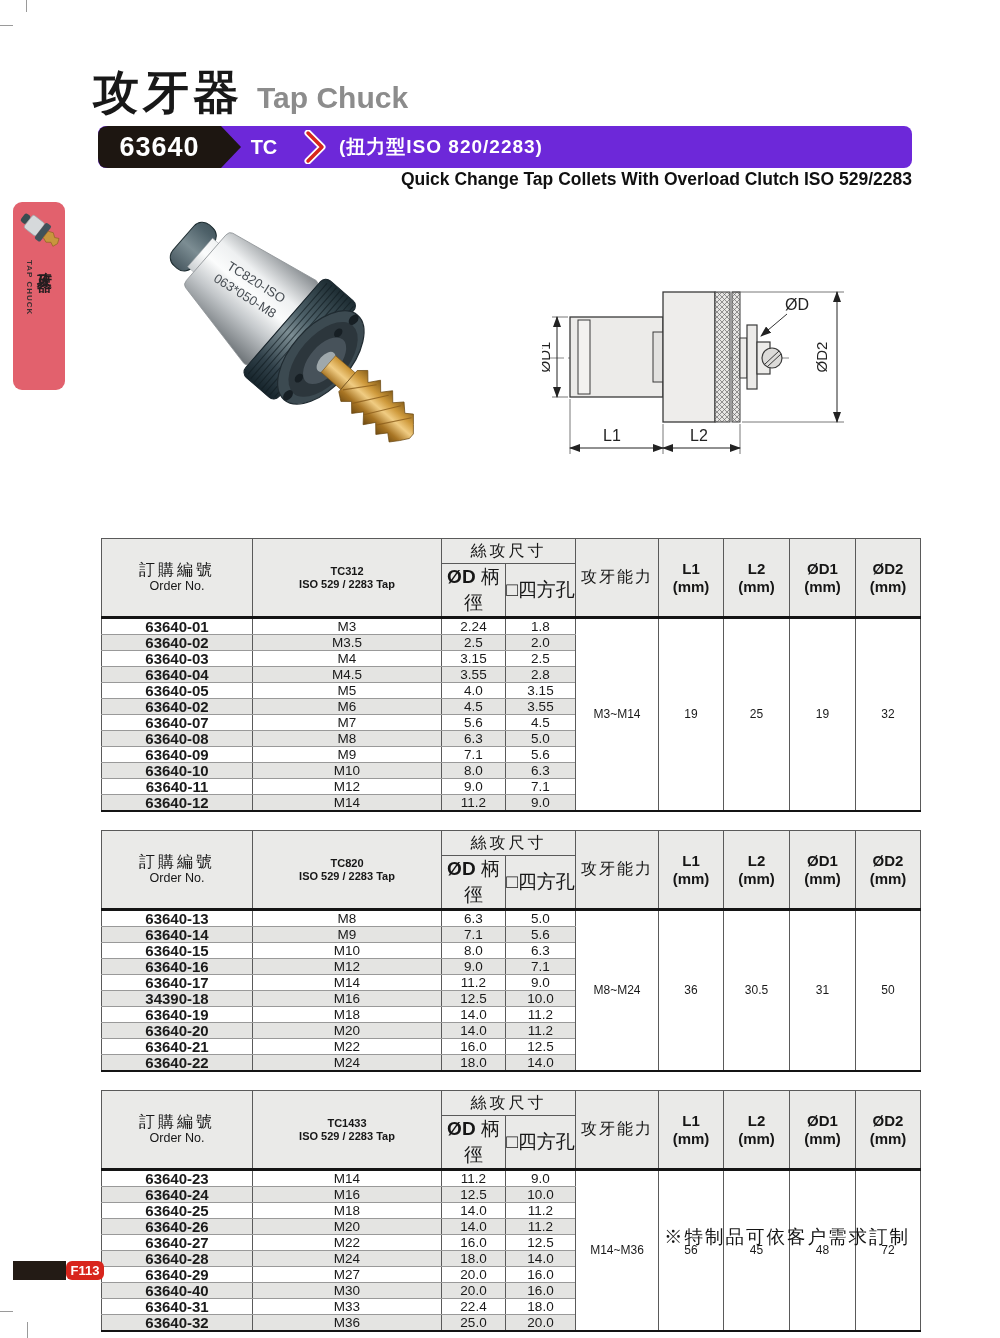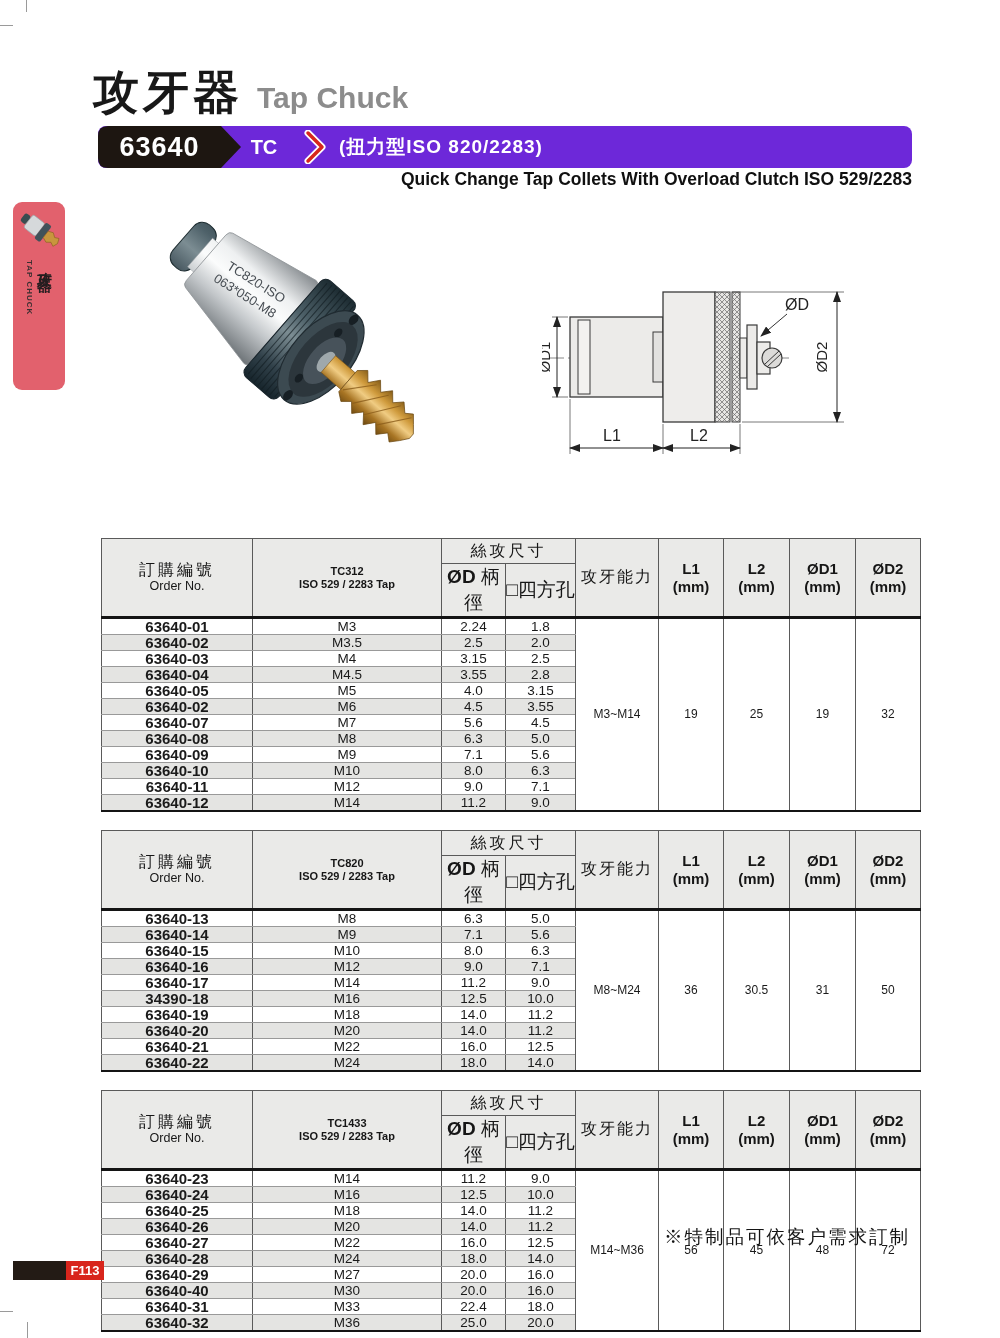--- a/index.html
+++ b/index.html
@@ -553,14 +553,14 @@
           <td>25.0</td>
           <td>20.0</td>
         </tr>
       </tbody>
     </table>
   </div>
 
 <div class="abs note">※特制品可依客户需求訂制</div>
 <div class="abs pageno">
   <div class="blk"></div>
-  <div class="red" style="background:#d8251c;">F113</div>
+  <div class="red" style="background:#d8251c;border-radius:6px;">F113</div>
 </div>
 
 </body></html>

